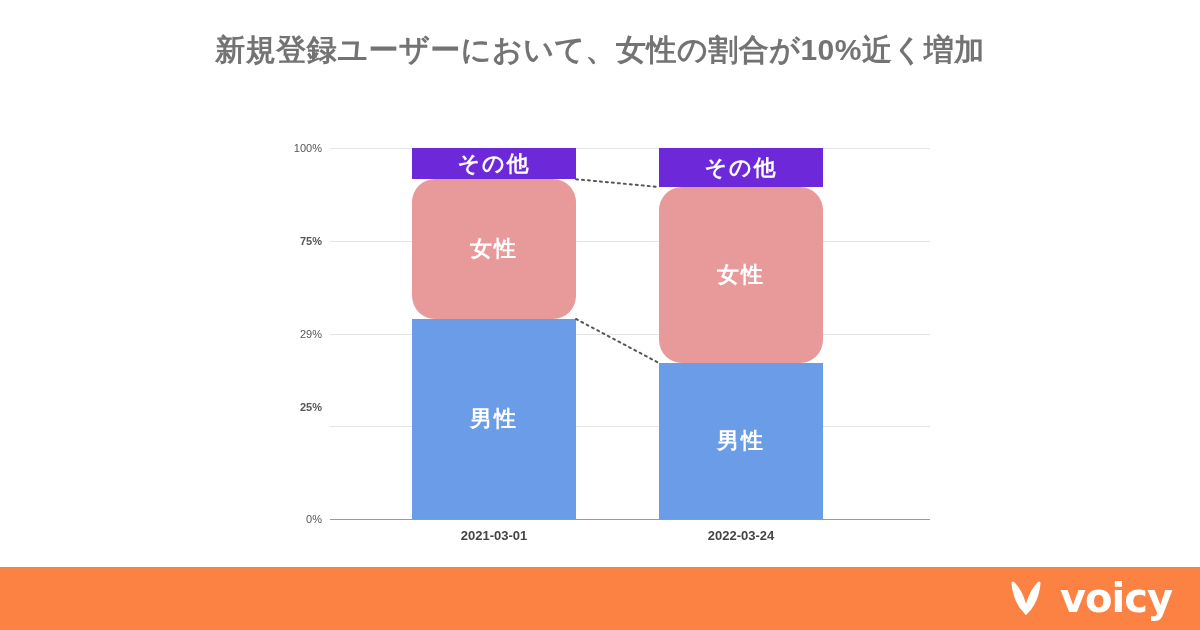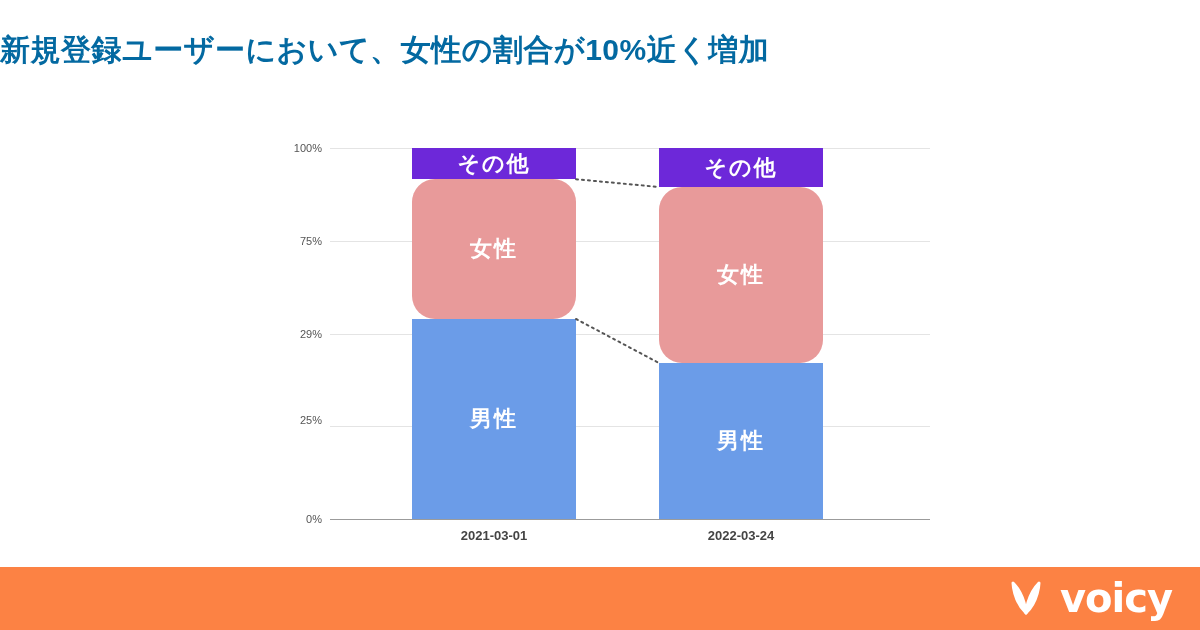--- a/index.html
+++ b/index.html
@@ -8,23 +8,24 @@
     font-family: "Liberation Sans", "DejaVu Sans", sans-serif;
     background:#ffffff;
     position:relative;
     overflow:hidden;
   }
 
   
   #chart-title {
     position:absolute;
     top:30px; left:0; width:1200px;
+    text-align:center;
     font-size:30px;
     font-weight:bold;
-    color:#0369a1;
+    color:#737373;
     letter-spacing:0.5px;
     white-space:nowrap;
   }
 
   
   #chart-area {
     position:absolute;
     left:0; top:0; width:1200px; height:599px;
   }
 
@@ -112,23 +113,23 @@
 
   <div class="plot">
     <div class="gridline" style="top:0px;"></div>
     <div class="gridline" style="top:92.75px;"></div>
     <div class="gridline" style="top:185.5px;"></div>
     <div class="gridline" style="top:278.25px;"></div>
     <div class="gridline axis0" style="top:371px;"></div>
   </div>
 
   <div class="ylabel" style="left:262px; top:148px;">100%</div>
-  <div class="ylabel" style="left:262px; top:240.75px;">75%</div>
+  <div class="ylabel" style="left:262px; top:240.75px;font-weight:bold;">75%</div>
   <div class="ylabel" style="left:262px; top:333.5px;">29%</div>
-  <div class="ylabel" style="left:262px; top:420px;">25%</div>
+  <div class="ylabel" style="left:262px; top:407px;font-weight:bold;">25%</div>
   <div class="ylabel" style="left:262px; top:519px;">0%</div>
 
   <div class="bar" id="bar-2021" style="left:412px; top:148px; width:164px; height:371px;">
     <div class="seg seg-other" style="top:0px; height:31.2px;">
       <span class="seg-label">その他</span>
     </div>
     <div class="seg seg-female" style="top:31.2px; height:139.8px;">
       <span class="seg-label">女性</span>
     </div>
     <div class="seg seg-male" style="top:171px; height:200px;">

